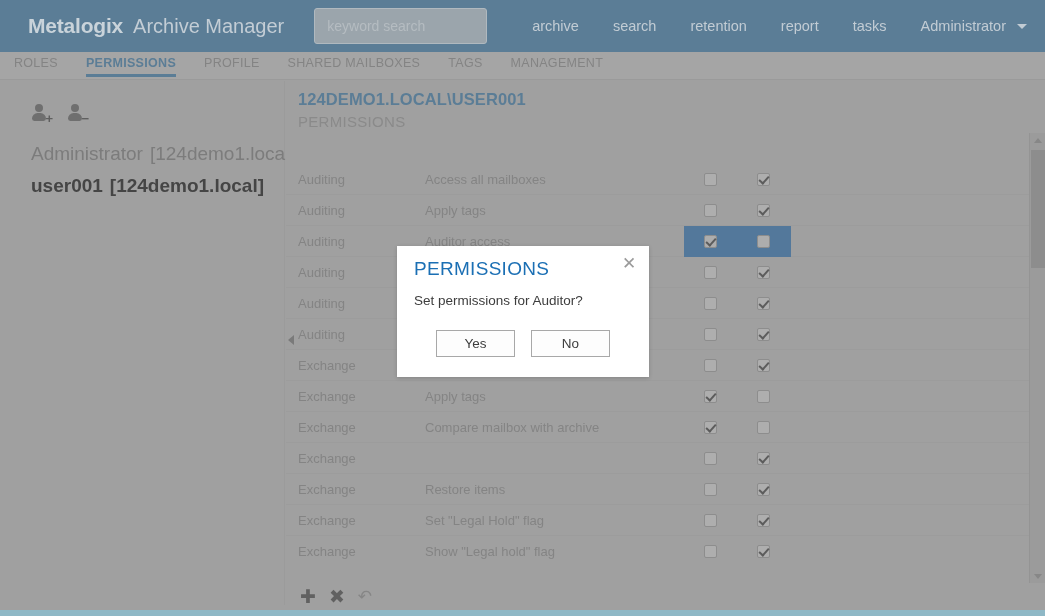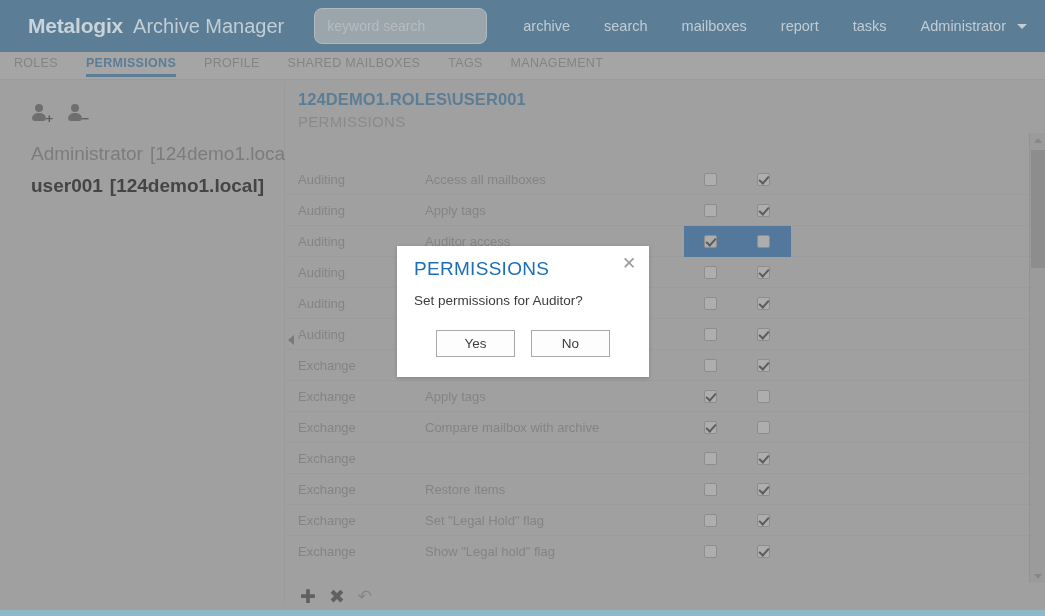--- a/index.html
+++ b/index.html
@@ -44,21 +44,21 @@
     font-size: 20px;
     color: #c3cdd5;
     margin-left: 10px;
     font-weight: normal;
   }
   .search-box {
     margin-left: 30px;
     width: 173px; height: 36px;
     background: #9ba5ac;
     border: 1px solid #b0b9bf;
-    border-radius: 8px;
+    border-radius: 3px;
     display: flex;
     align-items: center;
     padding: 0 12px;
   }
   .search-box input {
     border: none;
     outline: none;
     background: transparent;
     width: 100%;
     font-family: "Liberation Sans", sans-serif;
@@ -394,21 +394,21 @@
     <div class="brand">
       <span class="brand-name">Metalogix</span>
       <span class="brand-product">Archive Manager</span>
     </div>
     <div class="search-box">
       <input type="text" placeholder="keyword search" value="" style="">
     </div>
     <div class="topnav">
       <a href="#">archive</a>
       <a href="#">search</a>
-      <a href="#">mailboxes</a>
+      <a href="#">retention</a>
       <a href="#">report</a>
       <a href="#">tasks</a>
       <a href="#" class="user"><span>Administrator</span></a>
       <span class="caret"></span>
     </div>
   </div>
 
   <div class="tabbar">
     <div class="tab">ROLES</div>
     <div class="tab active">PERMISSIONS</div>
@@ -440,21 +440,21 @@
       </div>
     </div>
   </div>
 
   <div class="content">
 
     <div class="collapse-handle">
       <span class="arrow"></span>
     </div>
 
-    <div class="page-title">124DEMO1.ROLES\USER001</div>
+    <div class="page-title">124DEMO1.LOCAL\USER001</div>
     <div class="page-subtitle">PERMISSIONS</div>
 
 
     <div class="table-wrap">
 
     <div class="prow">
           <div class="cat">Auditing</div>
           <div class="perm">Access all mailboxes</div>
           <div class="cells">
             <div class="cellbox">

